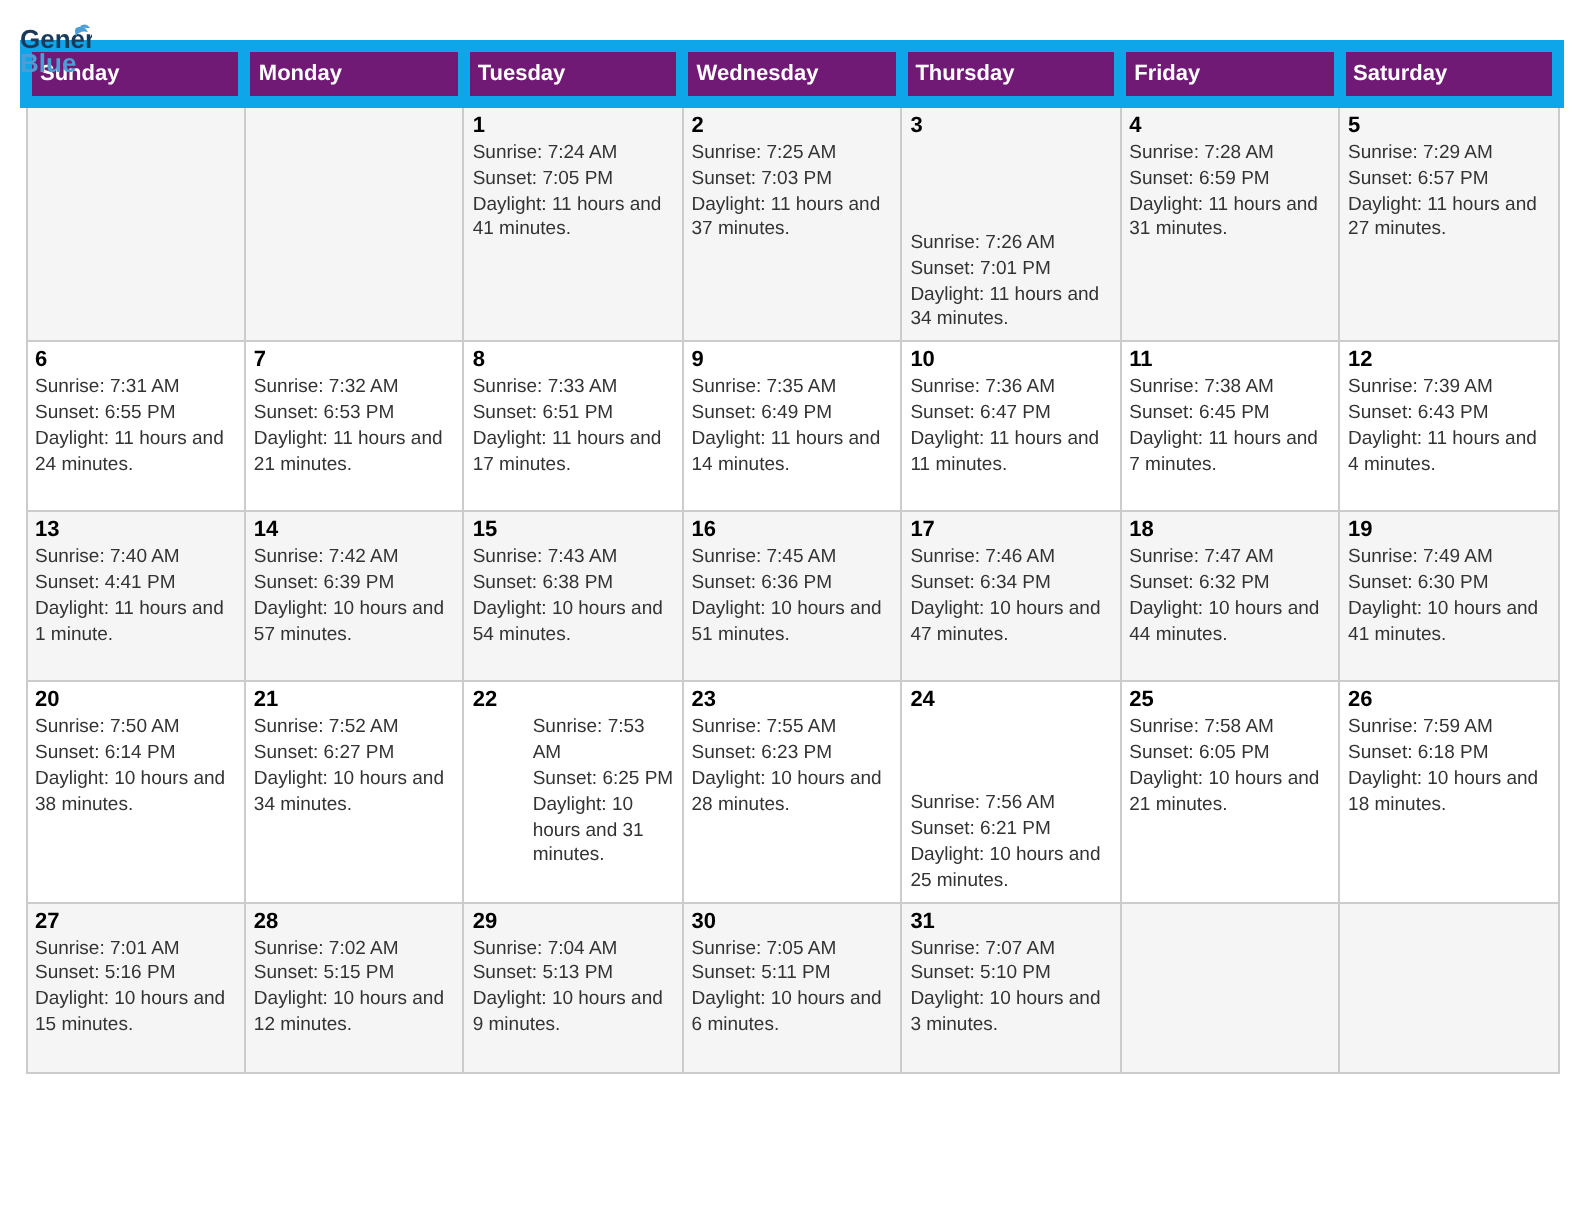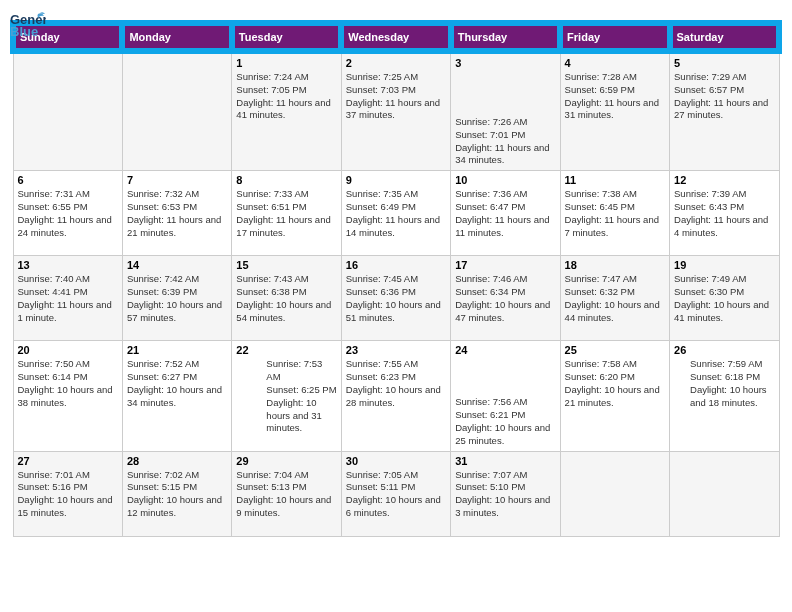--- a/index.html
+++ b/index.html
@@ -261,26 +261,26 @@
         </td>
         <td>
           <span class="day-num">24</span>
           <div class="day-info" style="white-space: pre-wrap; margin-top: 40px;">Sunrise: 7:56 AM
 Sunset: 6:21 PM
 Daylight: 10 hours and 25 minutes.</div>
         </td>
         <td>
           <span class="day-num">25</span>
           <div class="day-info" style="white-space: pre-wrap;">Sunrise: 7:58 AM
-Sunset: 6:20 PM
+Sunset: 6:05 PM
 Daylight: 10 hours and 21 minutes.</div>
         </td>
         <td>
           <span class="day-num">26</span>
-          <div class="day-info" style="white-space: pre-wrap; margin-left: 16px;">Sunrise: 7:59 AM
+          <div class="day-info" style="white-space: pre-wrap;">Sunrise: 7:59 AM
 Sunset: 6:18 PM
 Daylight: 10 hours and 18 minutes.</div>
         </td>
       </tr>
       <tr>
         <td>
           <span class="day-num">27</span>
           <div class="day-info" style="white-space: pre-wrap;">Sunrise: 7:01 AM
 Sunset: 5:16 PM
 Daylight: 10 hours and 15 minutes.</div>

